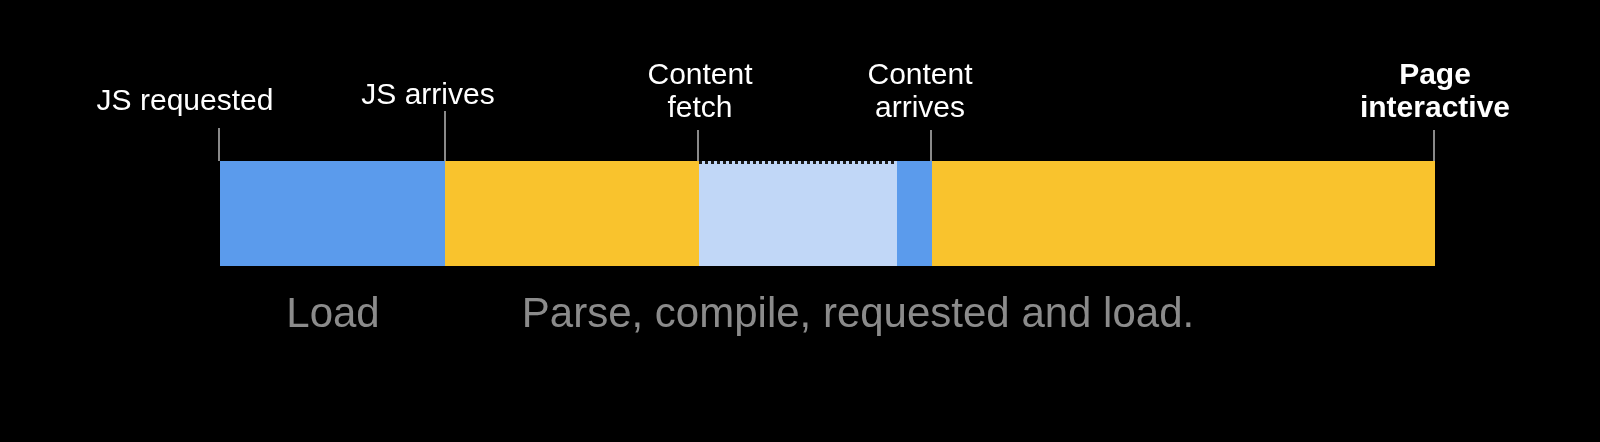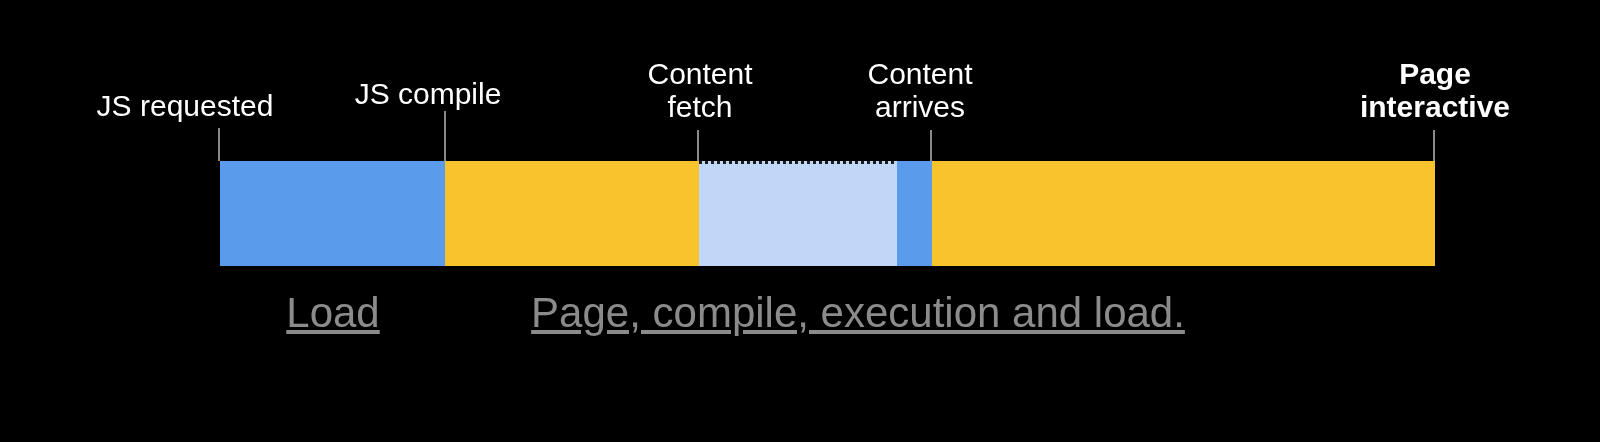--- a/index.html
+++ b/index.html
@@ -57,47 +57,46 @@
   
   .milestone-label {
     position: absolute;
     transform: translateX(-50%);
     color: var(--label-text, #fff);
     font-size: 30px;
     line-height: 33px;
     text-align: center;
     white-space: pre-line;
   }
-  .ml-1 { left: 185px;  top: 89px; }
+  .ml-1 { left: 185px;  top: 83px; }
   .ml-2 { left: 428px;  top: 77px; }
   .ml-3 { left: 700px;  top: 57px; }
   .ml-4 { left: 920px;  top: 57px; }
   .ml-5 { left: 1435px; top: 57px; font-weight: bold; }
 
   
   .phase-label {
     position: absolute;
     transform: translateX(-50%);
     top: 290px;
     color: var(--phase-text, #8b8b8b);
     font-size: 42px;
     line-height: 46px;
     white-space: nowrap;
-    text-decoration: underline;
   }
   .pl-1 { left: 333px; }
   .pl-2 { left: 858px; }
 </style>
 </head>
 <body>
 
 <div class="canvas">
 
   <div class="milestone-label ml-1">JS requested</div>
-  <div class="milestone-label ml-2">JS compile</div>
+  <div class="milestone-label ml-2">JS arrives</div>
   <div class="milestone-label ml-3">Content
 fetch</div>
   <div class="milestone-label ml-4">Content
 arrives</div>
   <div class="milestone-label ml-5">Page
 interactive</div>
 
   <div class="tick tick-1"></div>
   <div class="tick tick-2"></div>
   <div class="tick tick-3"></div>
@@ -106,15 +105,15 @@
 
   <div class="bar">
     <div class="segment" style="width: 225px; background: rgb(91, 155, 236);"></div>
     <div class="segment" style="width: 254px; background: rgb(249, 195, 45);"></div>
     <div class="segment dotted-top" style="width: 198px; background: rgb(193, 215, 247);"></div>
     <div class="segment" style="width: 35px; background: rgb(91, 155, 236);"></div>
     <div class="segment" style="width: 503px; background: rgb(249, 195, 45);"></div>
   </div>
 
   <div class="phase-label pl-1">Load</div>
-  <div class="phase-label pl-2">Page, compile, execution and load.</div>
+  <div class="phase-label pl-2">Parse, compile, requested and load.</div>
 
 </div>
 
 </body></html>

